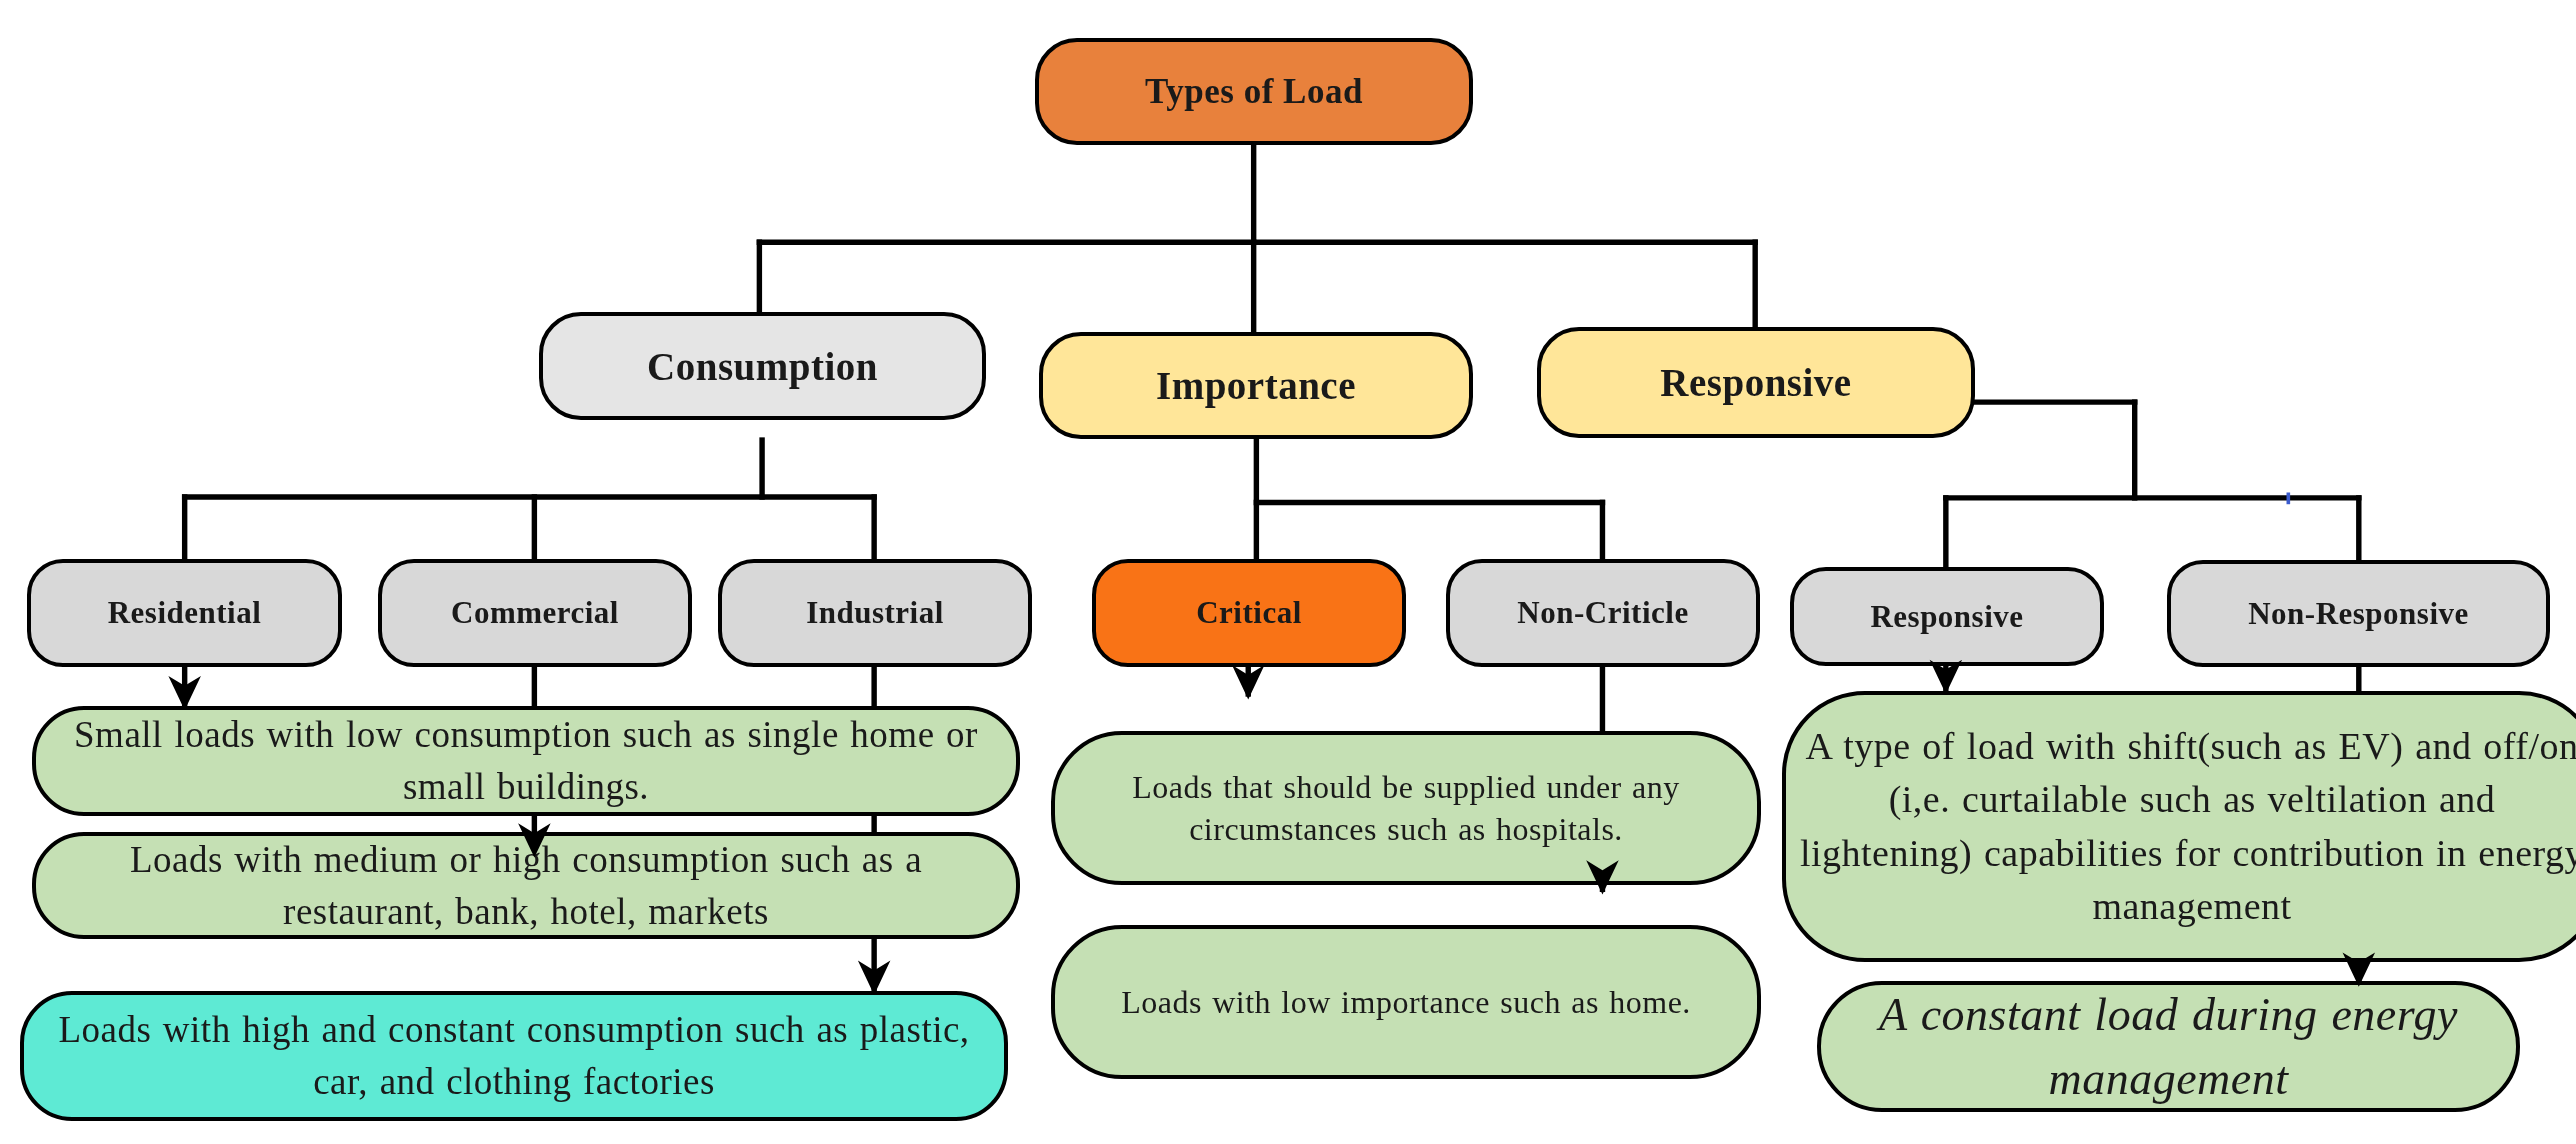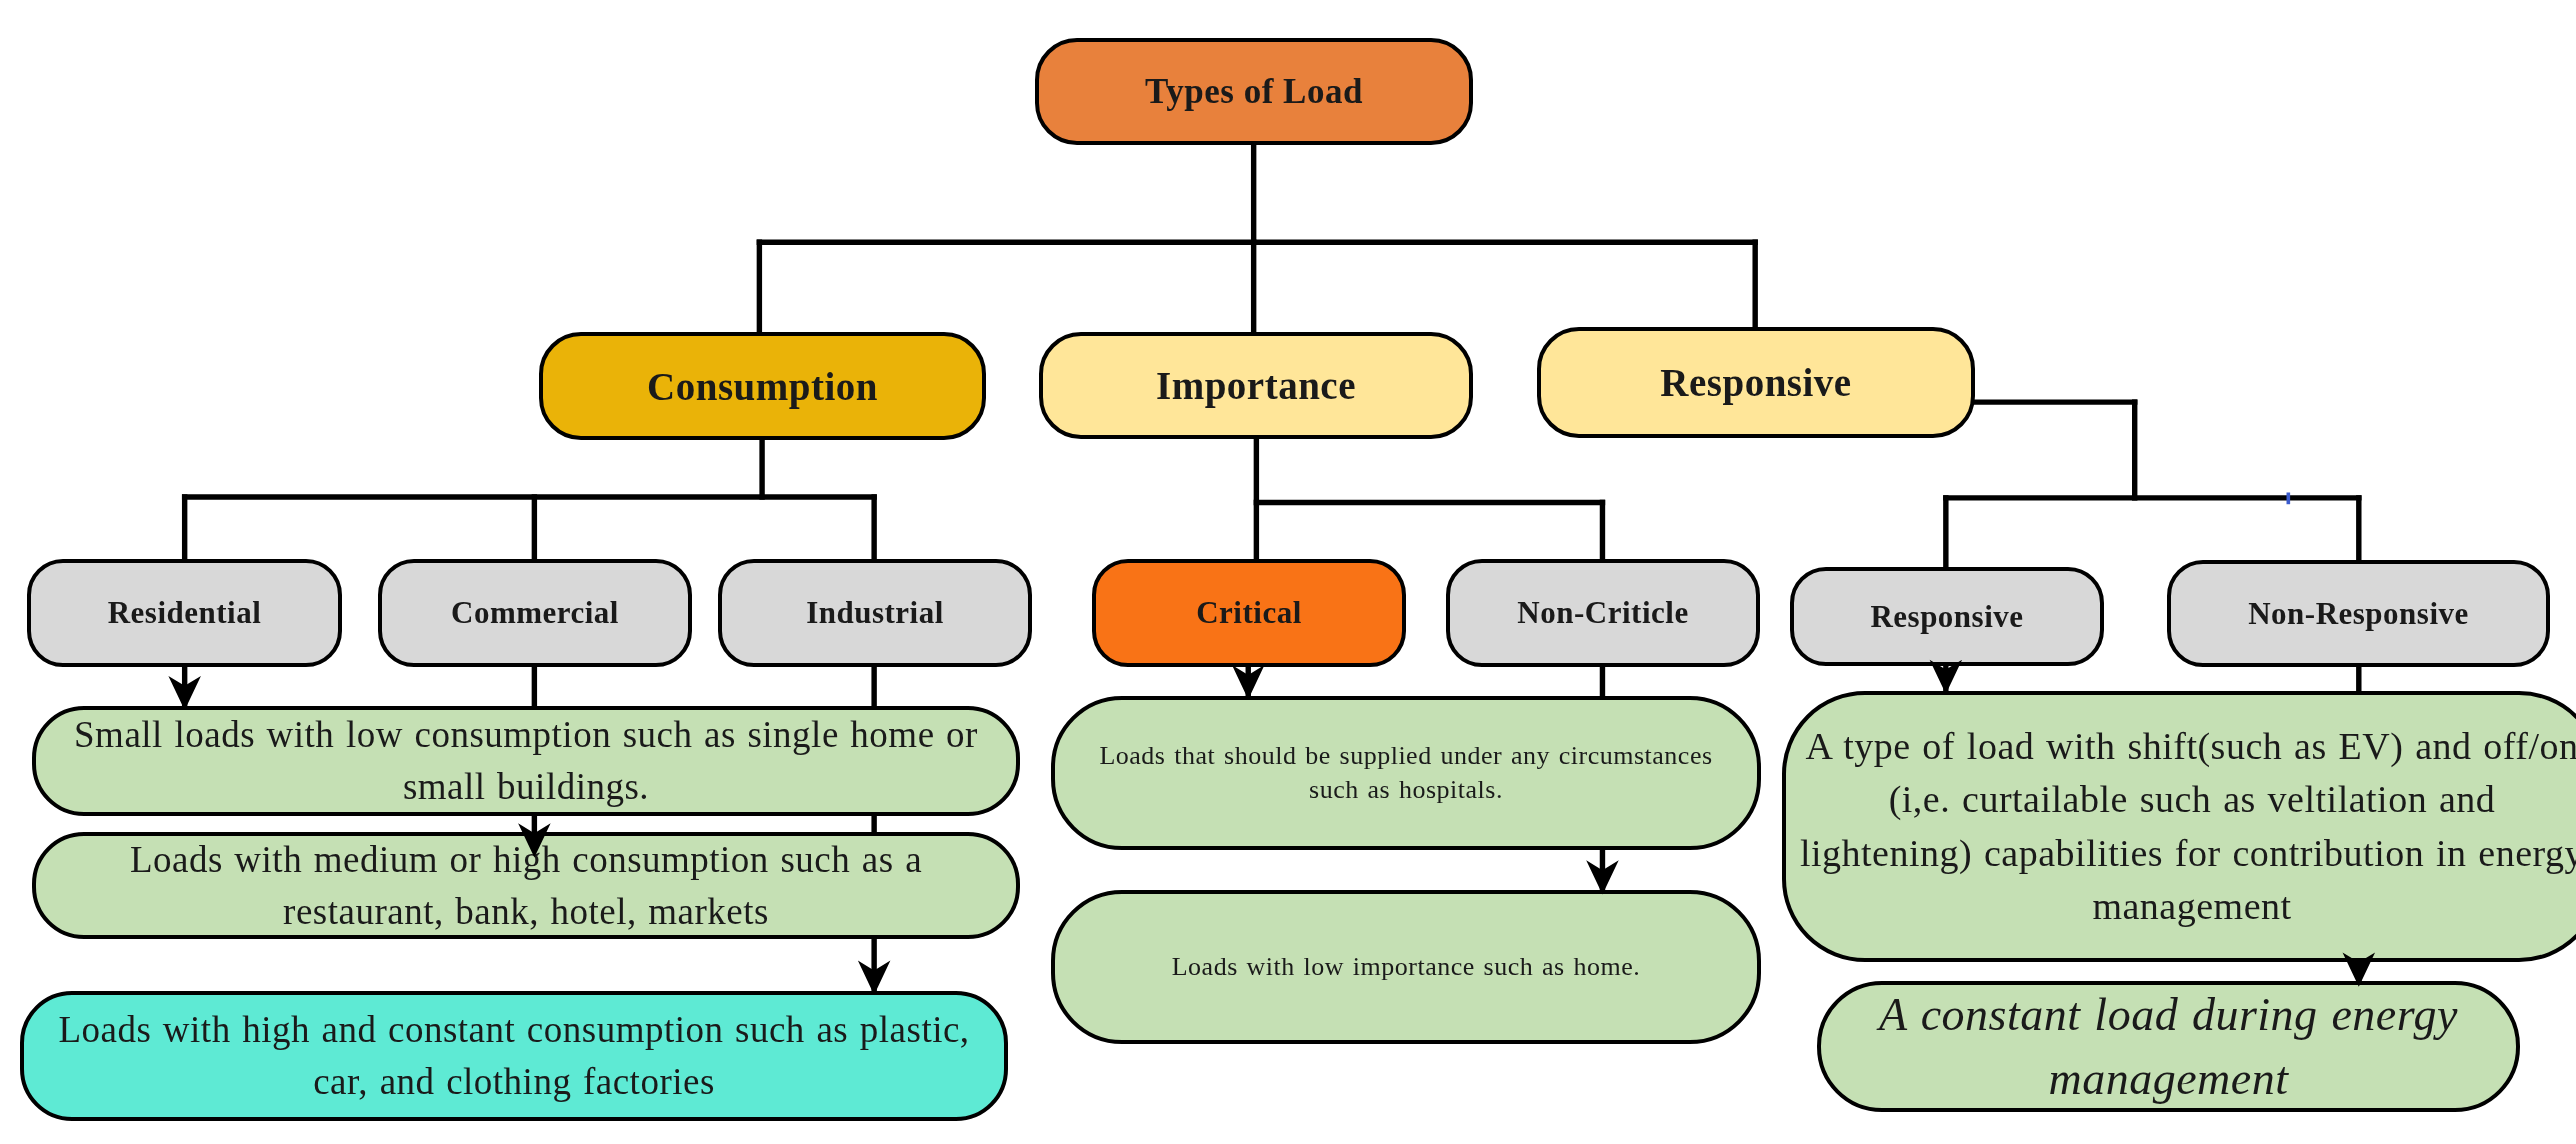--- a/index.html
+++ b/index.html
@@ -26,21 +26,21 @@
   .gray{border-radius:36px;font-size:31px;}
   .desc{
     font-size:37px;line-height:1.40;
     letter-spacing:0.5px;word-spacing:1.8px;
     padding:3.6px 22px;
   }
   .r58{border-radius:52px;}
   .r70{border-radius:71px;}
   .r85{border-radius:83px;}
   .r72{border-radius:65px;}
-  .mid{font-size:26px;line-height:1.32;}
+  .mid{font-size:32px;line-height:1.32;margin-top:35px;}
   .rbig{font-size:38px;line-height:1.40;padding:3.6px 11px;}
   .rsmall{font-size:46px;line-height:1.38;font-style:italic;}
 </style>
 </head>
 <body>
 
 <div id="canvas">
 
   <svg class="layer" width="2576" height="1144" style="z-index:1" viewBox="0 0 2850 1266">
     <g stroke="#000000" stroke-width="6" fill="none" stroke-linecap="square">
@@ -74,21 +74,21 @@
       <path d="M1773 738 V984"></path>
       <path d="M2153 737 V762"></path>
       <path d="M2610 738 V1086"></path>
     </g>
 
     <path d="M2532 545 V558" stroke="#3B5BCD" stroke-width="4" fill="none"></path>
   </svg>
 
   <div class="node orange" style="left: 1035px; top: 38px; width: 438px; height: 107px; background: rgb(232, 129, 60);">Types of Load</div>
 
-  <div class="node yellow" style="left: 539px; top: 332px; width: 447px; height: 108px; background: #eab308;">Consumption</div>
+  <div class="node yellow" style="left: 539px; top: 312px; width: 447px; height: 108px; background: #e5e5e5;">Consumption</div>
   <div class="node yellow" style="left: 1039px; top: 332px; width: 434px; height: 107px; background: rgb(255, 230, 153);">Importance</div>
   <div class="node yellow" style="left: 1537px; top: 327px; width: 438px; height: 111px; background: rgb(255, 230, 153);">Responsive</div>
 
   <div class="node gray" style="left: 27px; top: 559px; width: 315px; height: 108px; background: rgb(216, 216, 216);">Residential</div>
   <div class="node gray" style="left: 378px; top: 559px; width: 314px; height: 108px; background: rgb(216, 216, 216);">Commercial</div>
   <div class="node gray" style="left: 718px; top: 559px; width: 314px; height: 108px; background: rgb(216, 216, 216);">Industrial</div>
   <div class="node gray" style="left: 1092px; top: 559px; width: 314px; height: 108px; background: #f97316;">Critical</div>
   <div class="node gray" style="left: 1446px; top: 559px; width: 314px; height: 108px; background: rgb(216, 216, 216);">Non-Criticle</div>
   <div class="node gray" style="left: 1790px; top: 567px; width: 314px; height: 99px; background: rgb(216, 216, 216);">Responsive</div>
   <div class="node gray" style="left: 2167px; top: 560px; width: 383px; height: 107px; background: rgb(216, 216, 216);">Non-Responsive</div>

